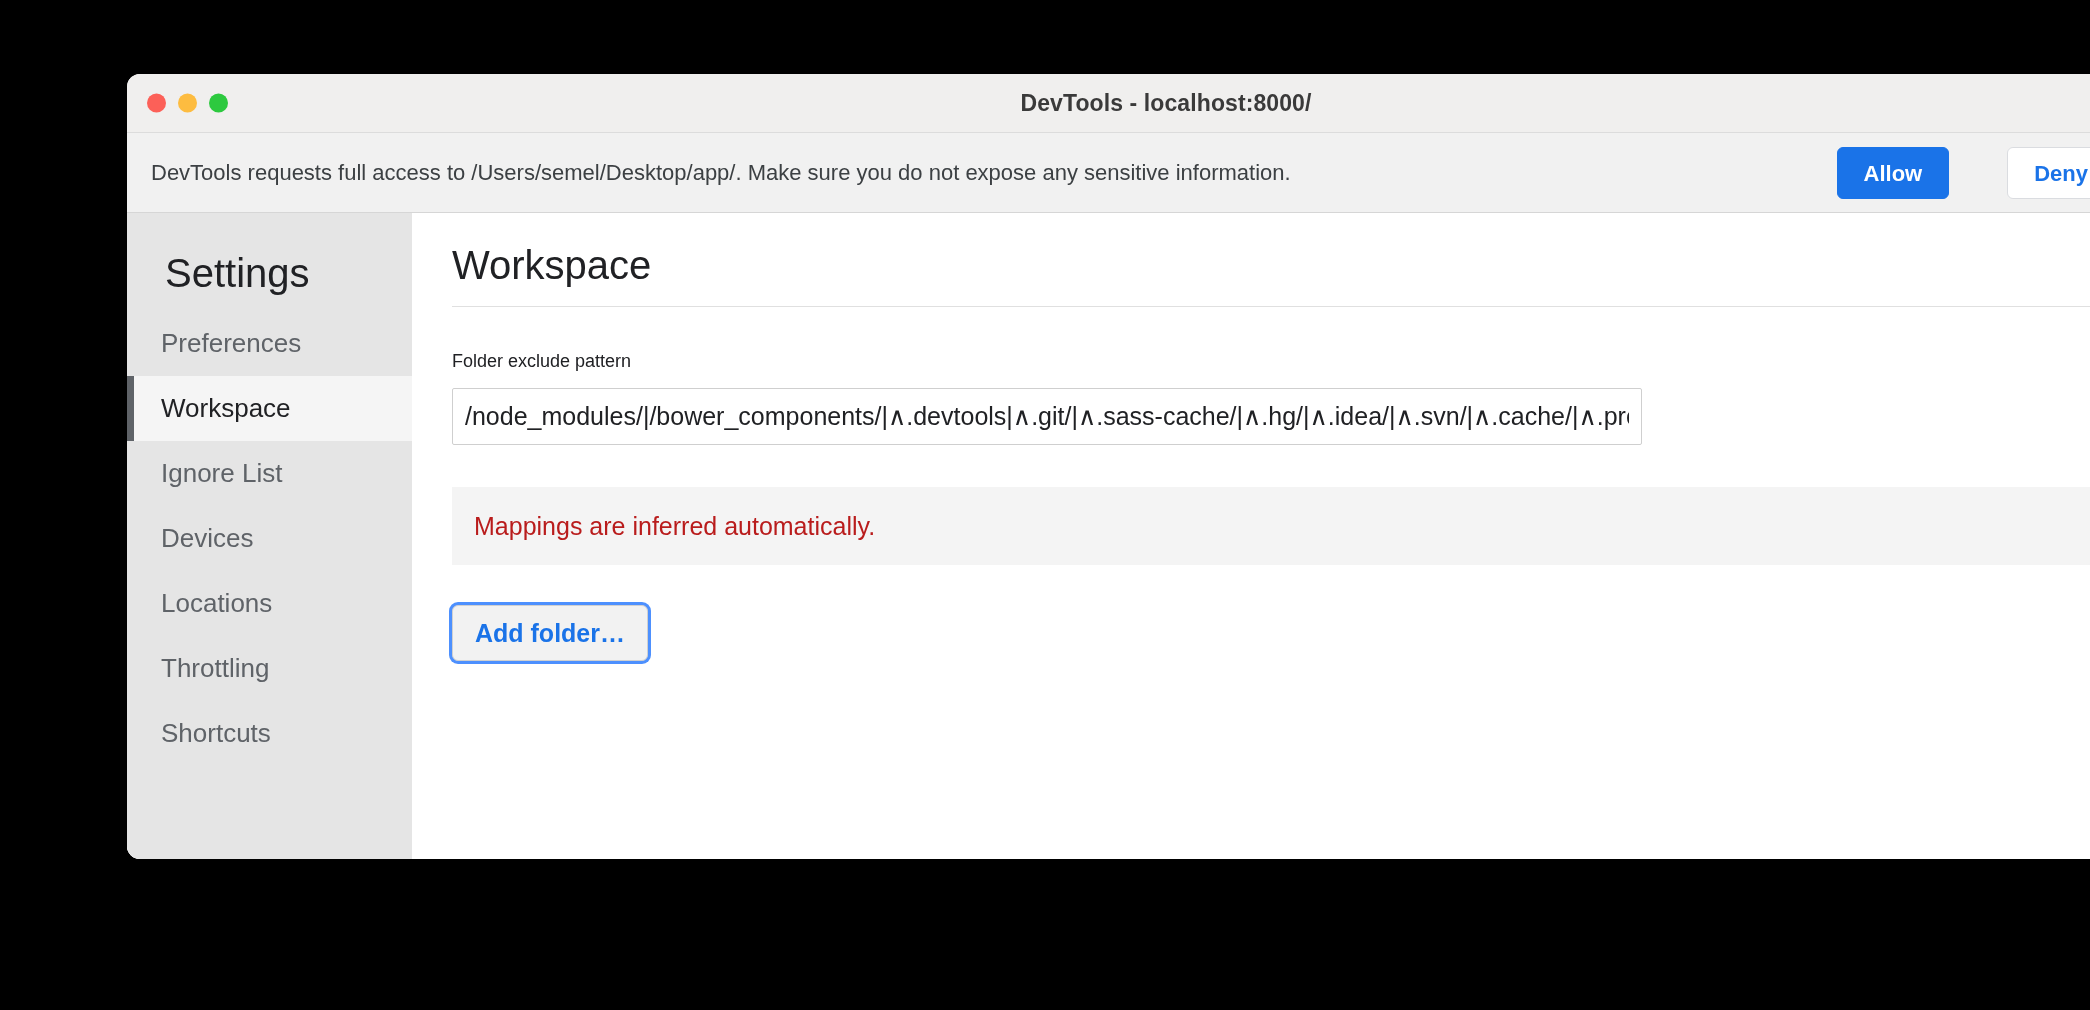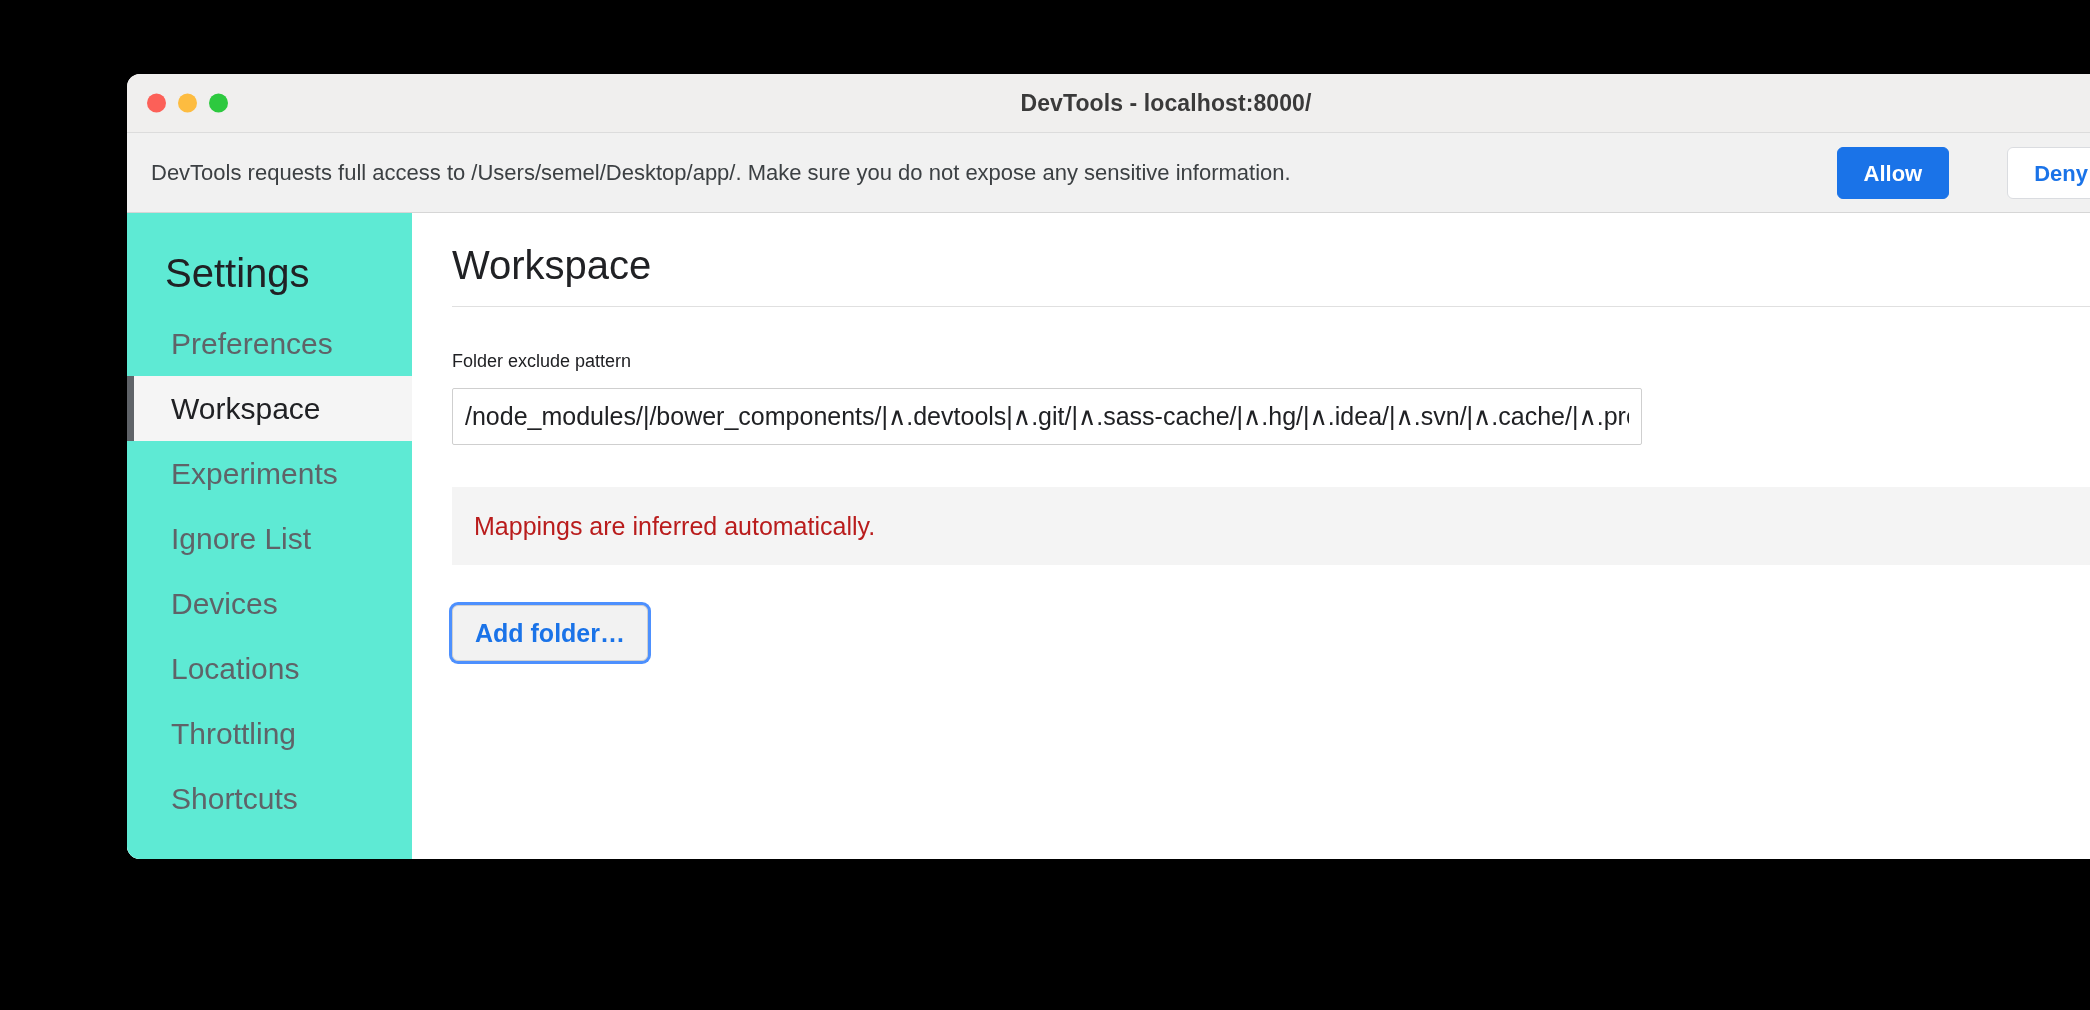--- a/index.html
+++ b/index.html
@@ -154,37 +154,37 @@
     z-index: 5;
   }
   .panel-close svg { display: block; }
 
   
   .sidebar {
     width: 285px;
     min-width: 285px;
     padding-top: 34px;
     box-sizing: border-box;
-    background: #5eead4;
+    background: #e5e5e5;
   }
   .sidebar-title {
     font-size: 40px;
     color: #202124;
     padding: 0 0 12px 38px;
     line-height: 1.3;
     user-select: none;
   }
   .nav-item {
     position: relative;
     height: 65px;
     display: flex;
     align-items: center;
-    padding-left: 44px;
-    box-sizing: border-box;
-    font-size: 30px;
+    padding-left: 34px;
+    box-sizing: border-box;
+    font-size: 26px;
     color: #5f6368;
     cursor: pointer;
     user-select: none;
   }
   .nav-item.selected {
     background: #f5f5f5;
     color: #202124;
   }
   .nav-item.selected::before {
     content: "";
@@ -303,23 +303,20 @@
       <div class="sidebar">
         <div class="sidebar-title">Settings</div>
 
         <div class="nav-item">
           <span>Preferences</span>
         </div>
         <div class="nav-item selected">
           <span>Workspace</span>
         </div>
         <div class="nav-item">
-          <span>Experiments</span>
-        </div>
-        <div class="nav-item">
           <span>Ignore List</span>
         </div>
         <div class="nav-item">
           <span>Devices</span>
         </div>
         <div class="nav-item">
           <span>Locations</span>
         </div>
         <div class="nav-item">
           <span>Throttling</span>

